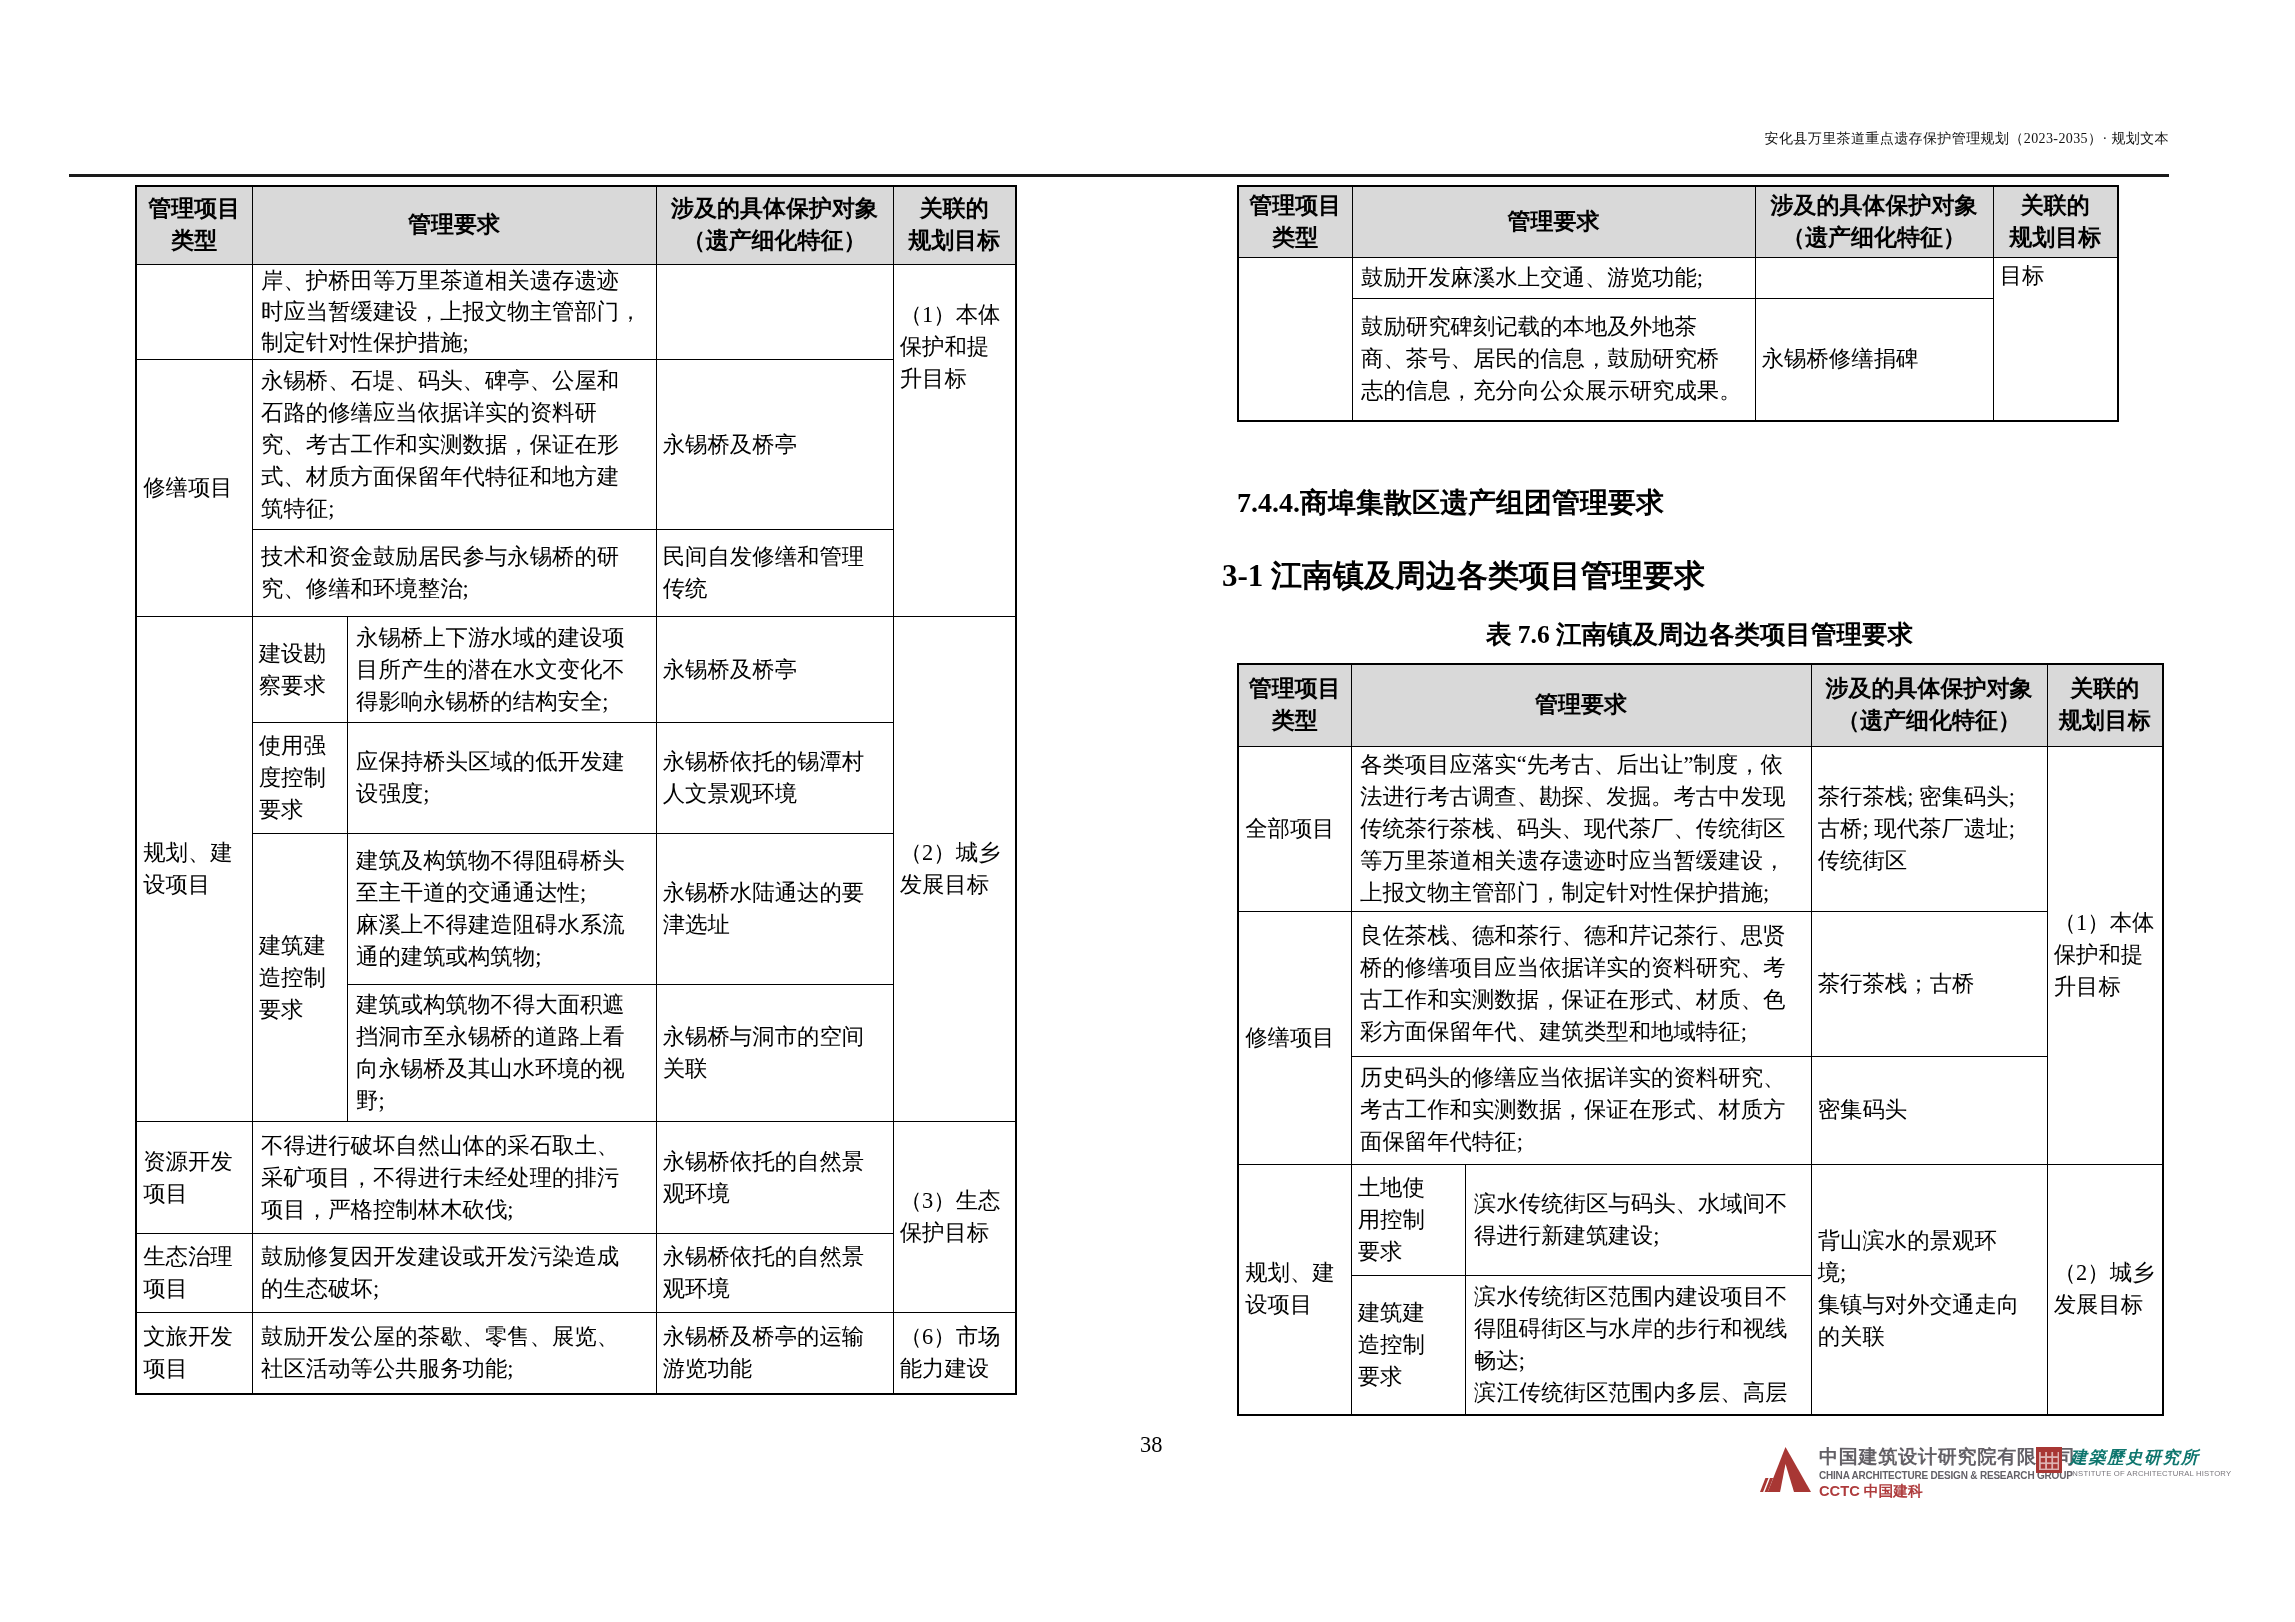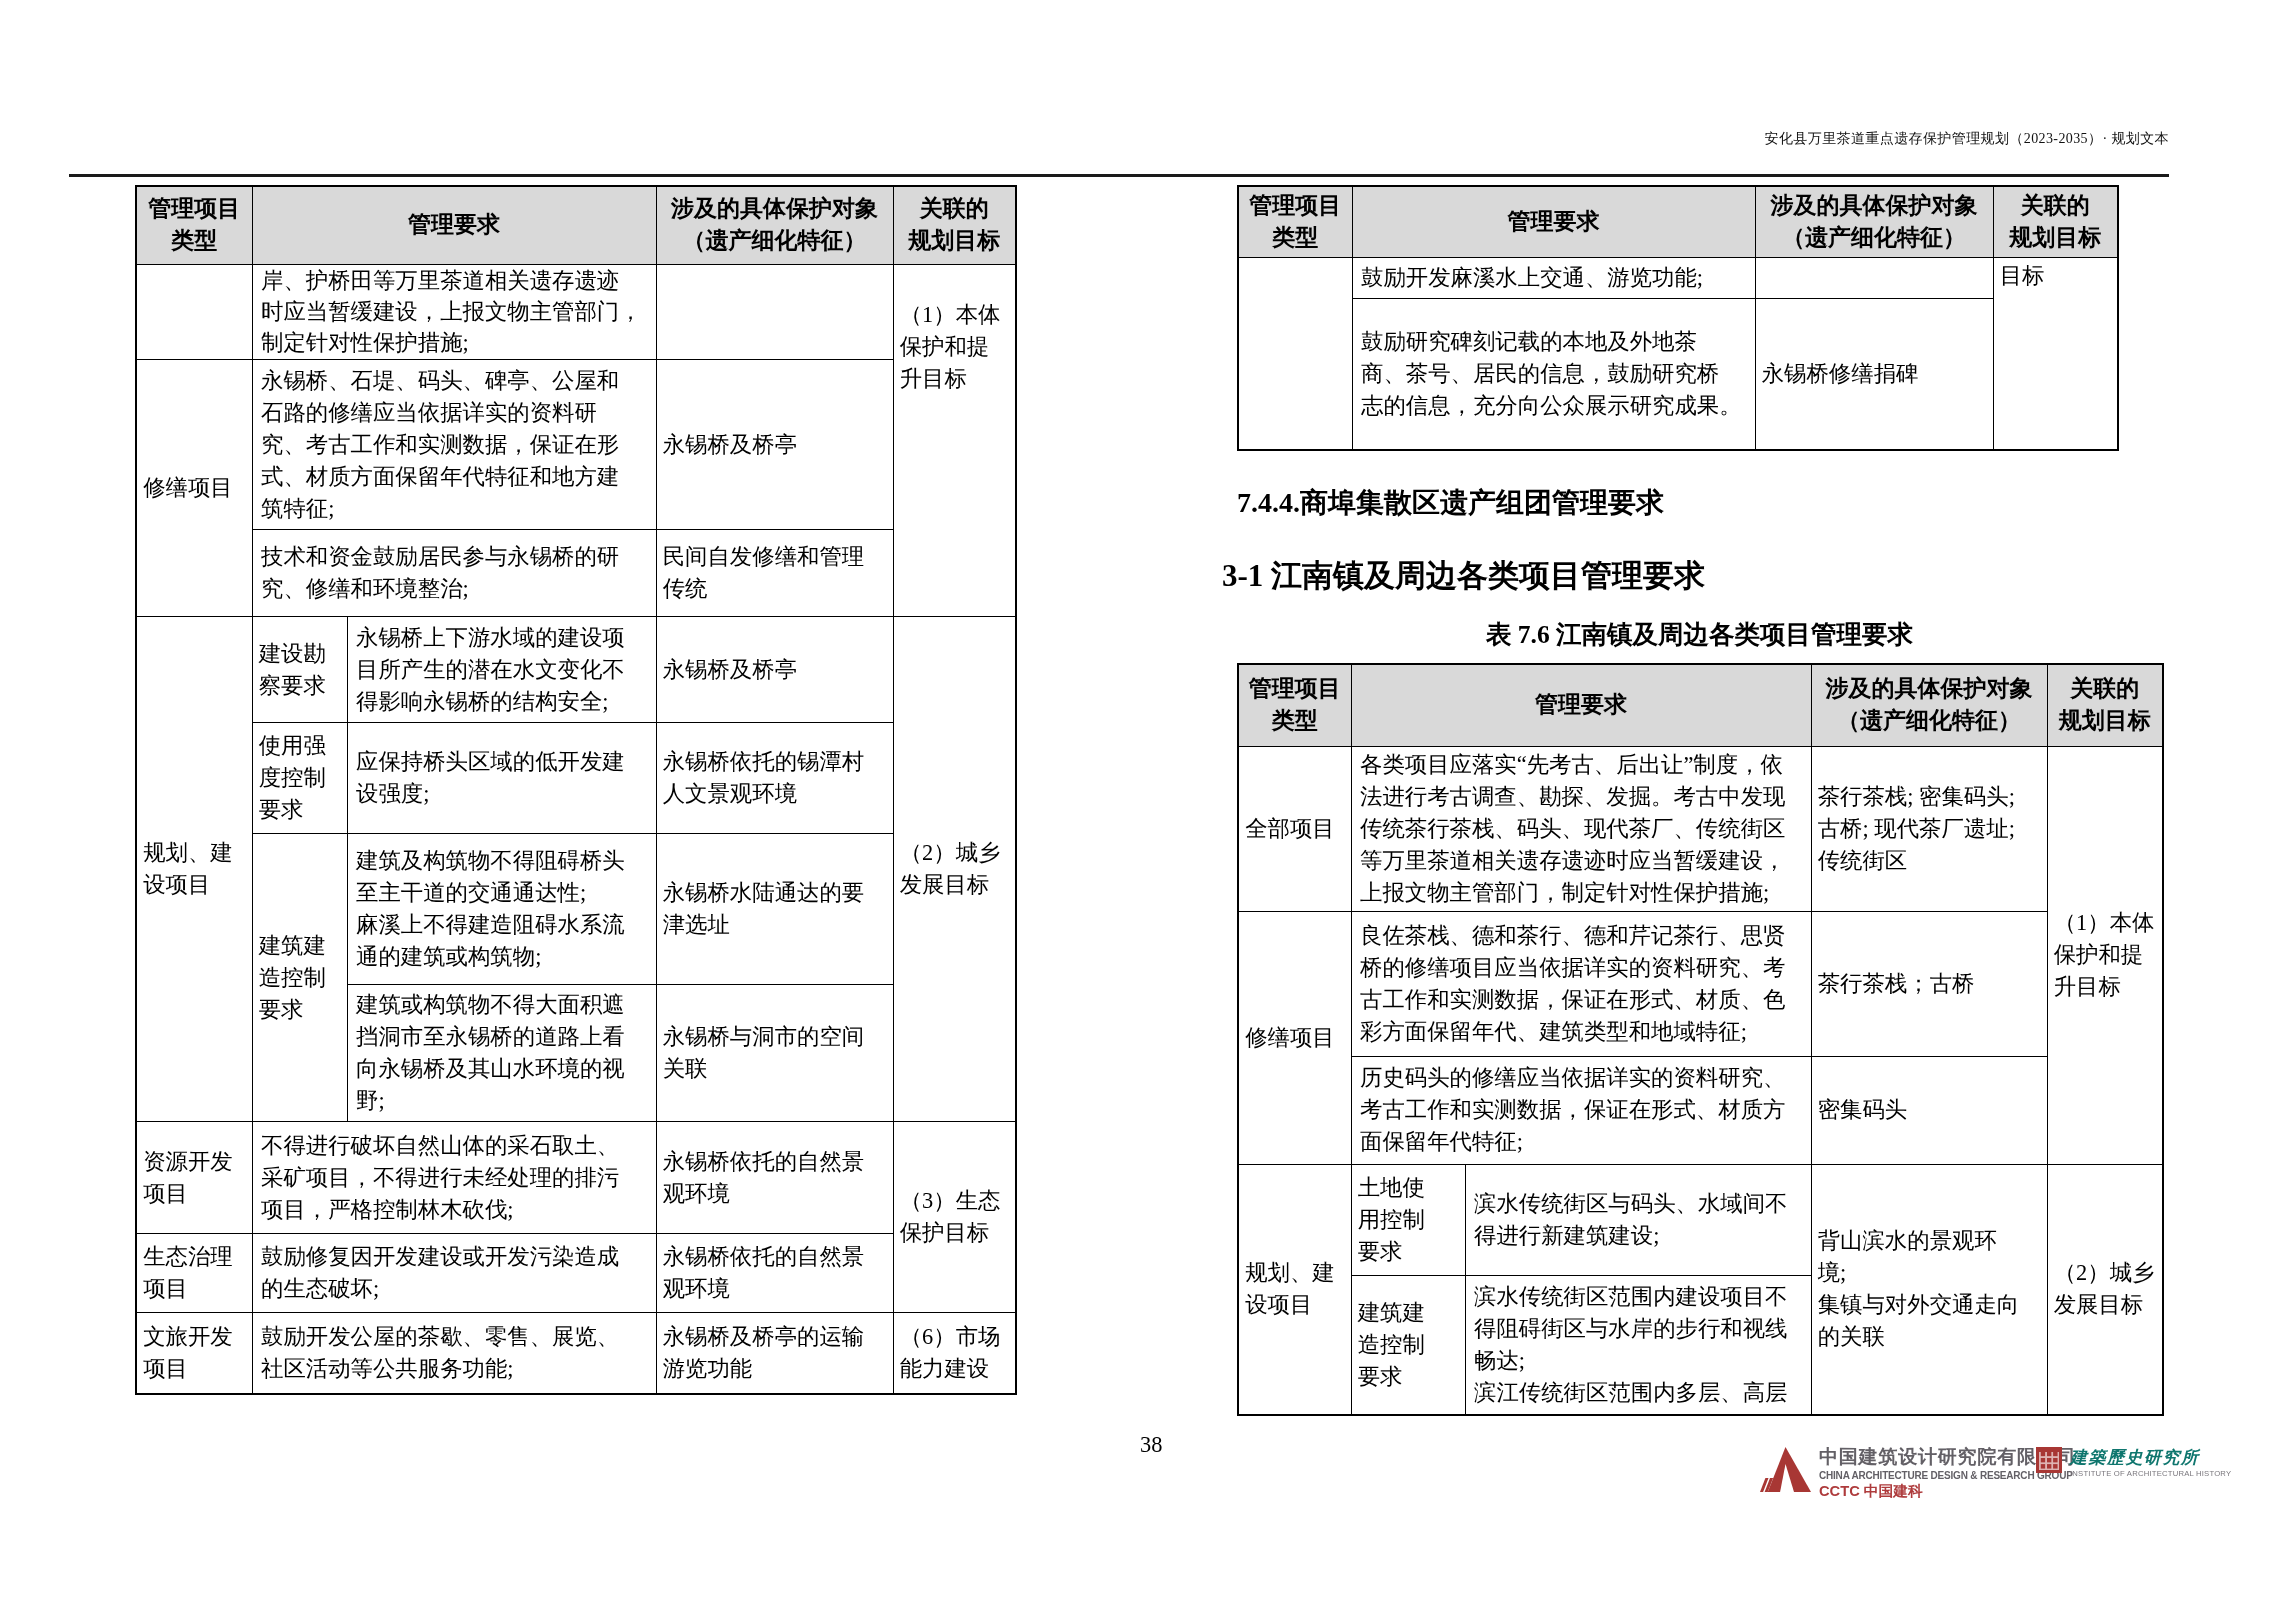--- a/index.html
+++ b/index.html
@@ -243,21 +243,21 @@
 （遗产细化特征）</th>
       <th>关联的
 规划目标</th>
     </tr>
     <tr style="height:41px">
       <td rowspan="2"></td>
       <td class="req">鼓励开发麻溪水上交通、游览功能;</td>
       <td></td>
       <td rowspan="2" class="cont-top">目标</td>
     </tr>
-    <tr style="height:152px">
+    <tr style="height:123px">
       <td class="req">鼓励研究碑刻记载的本地及外地茶
 商、茶号、居民的信息，鼓励研究桥
 志的信息，充分向公众展示研究成果。</td>
       <td>永锡桥修缮捐碑</td>
     </tr>
   </tbody>
     </table>
 
   <div class="sec-h">7.4.4.商埠集散区遗产组团管理要求</div>
   <div class="sub-h">3-1 江南镇及周边各类项目管理要求</div>

